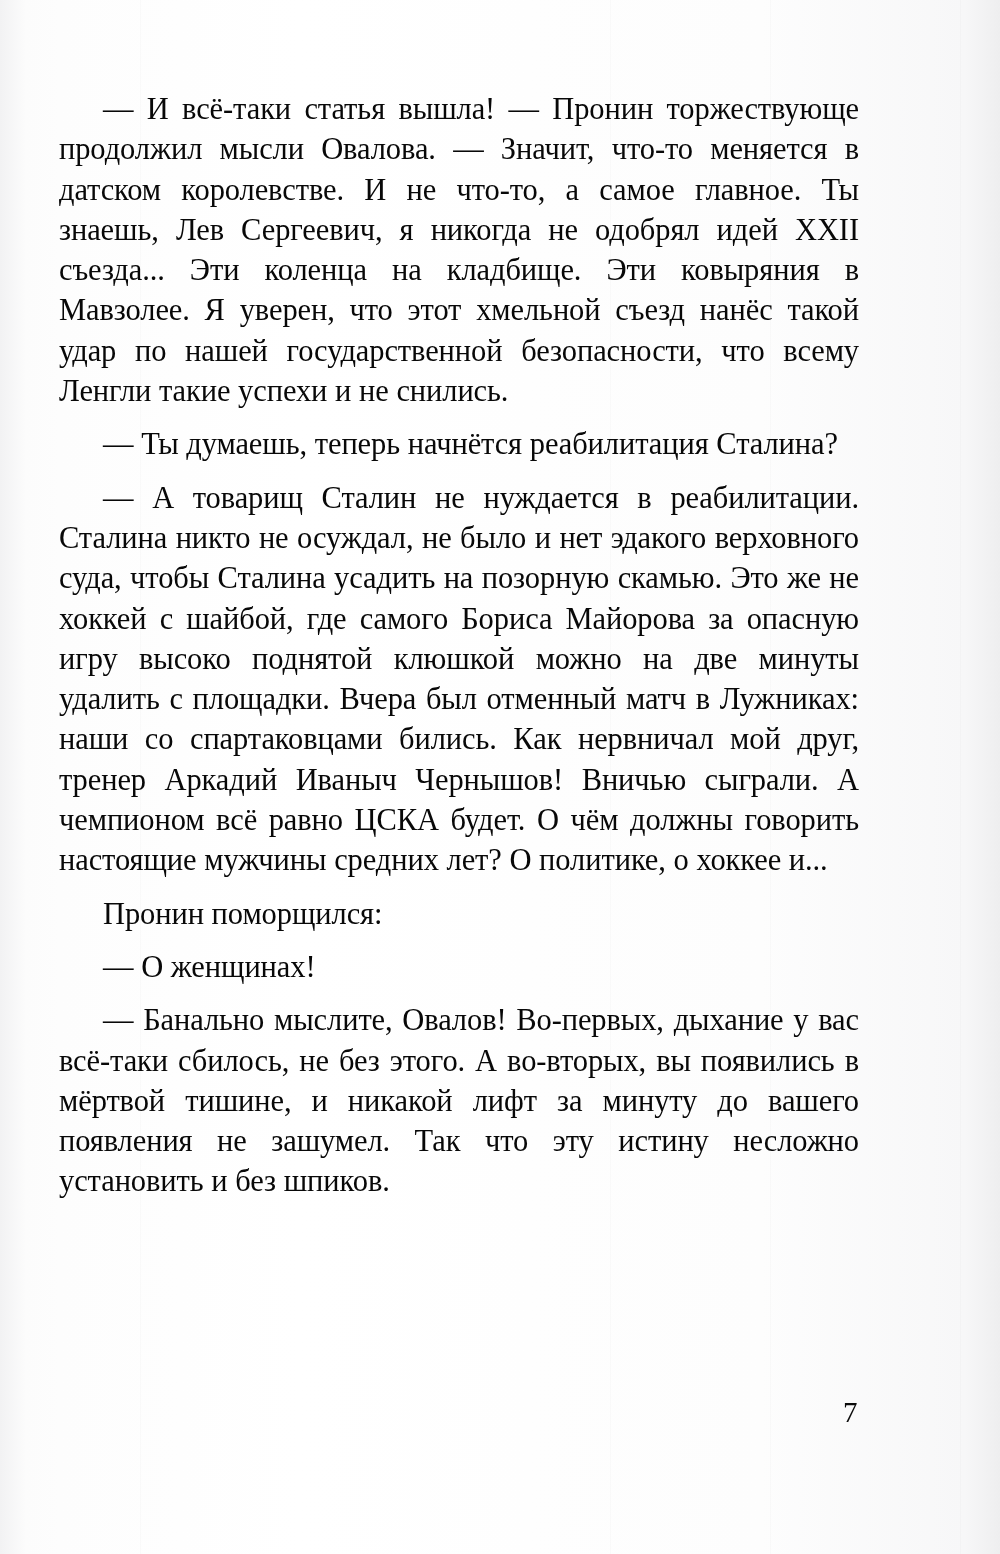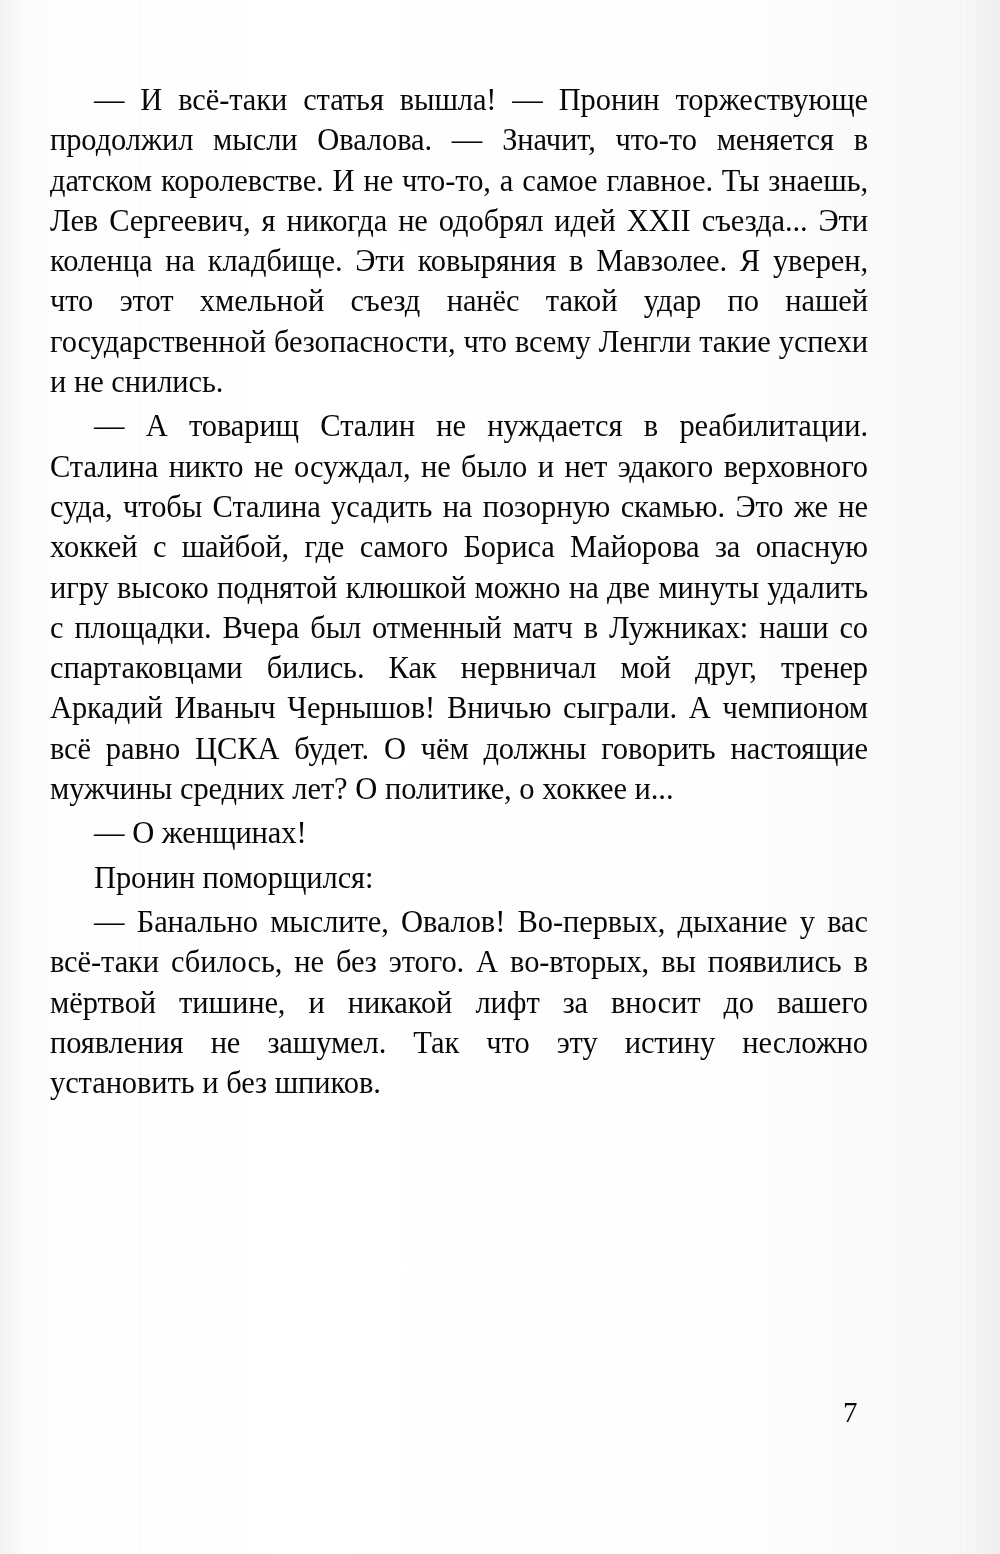--- a/index.html
+++ b/index.html
@@ -32,21 +32,21 @@
   }
 
   .text-block {
     position: absolute;
     left: 46px;
     top: 76px;
     width: 826px;
   }
 
   p.para {
-    margin: 4px;
+    margin: 13px;
     padding: 0;
     text-indent: 44px;
     text-align: justify;
     text-justify: inter-word;
     font-size: 30.5px;
     line-height: 40.3px;
     color: #080808;
     letter-spacing: -0.1px;
     word-spacing: 0.2px;
     hyphens: manual;
@@ -77,21 +77,22 @@
 
 <div class="page">
 
   <div class="scan-band" style="left:140px;"></div>
   <div class="scan-band" style="left:610px;"></div>
   <div class="scan-band" style="left:770px;"></div>
   <div class="scan-band" style="left:960px;"></div>
 
   <div class="text-block">
     <p class="para">— И всё-таки статья вышла! — Пронин торжествующе продолжил мысли Овалова. — Значит, что-то меняется в датском королевстве. И не что-то, а самое главное. Ты знаешь, Лев Сергеевич, я никогда не одобрял идей XXII съезда... Эти коленца на кладбище. Эти ковыряния в Мавзолее. Я уверен, что этот хмельной съезд нанёс такой удар по нашей государственной безопасности, что всему Ленгли такие успехи и не снились.</p>
+    <p class="para">— Ты думаешь, теперь начнётся реабилитация Сталина?</p>
     <p class="para">— А товарищ Сталин не нуждается в реабилитации. Сталина никто не осуждал, не было и нет эдакого верховного суда, чтобы Сталина усадить на позорную скамью. Это же не хоккей с шайбой, где самого Бориса Майорова за опасную игру высоко поднятой клюшкой можно на две минуты удалить с площадки. Вчера был отменный матч в Лужниках: наши со спартаковцами бились. Как нервничал мой друг, тренер Аркадий Иваныч Чернышов! Вничью сыграли. А чемпионом всё равно ЦСКА будет. О чём должны говорить настоящие мужчины средних лет? О политике, о хоккее и...</p>
+    <p class="para">Пронин поморщился:</p>
     <p class="para">— О женщинах!</p>
-    <p class="para">Пронин поморщился:</p>
-    <p class="para">— Банально мыслите, Овалов! Во-первых, дыхание у вас всё-таки сбилось, не без этого. А во-вторых, вы появились в мёртвой тишине, и никакой лифт за вносит до вашего появления не зашумел. Так что эту истину несложно установить и без шпиков.</p>
+    <p class="para">— Банально мыслите, Овалов! Во-первых, дыхание у вас всё-таки сбилось, не без этого. А во-вторых, вы появились в мёртвой тишине, и никакой лифт за минуту до вашего появления не зашумел. Так что эту истину несложно установить и без шпиков.</p>
   </div>
 
   <div class="page-number">7</div>
 
 </div>
 
 </body></html>

